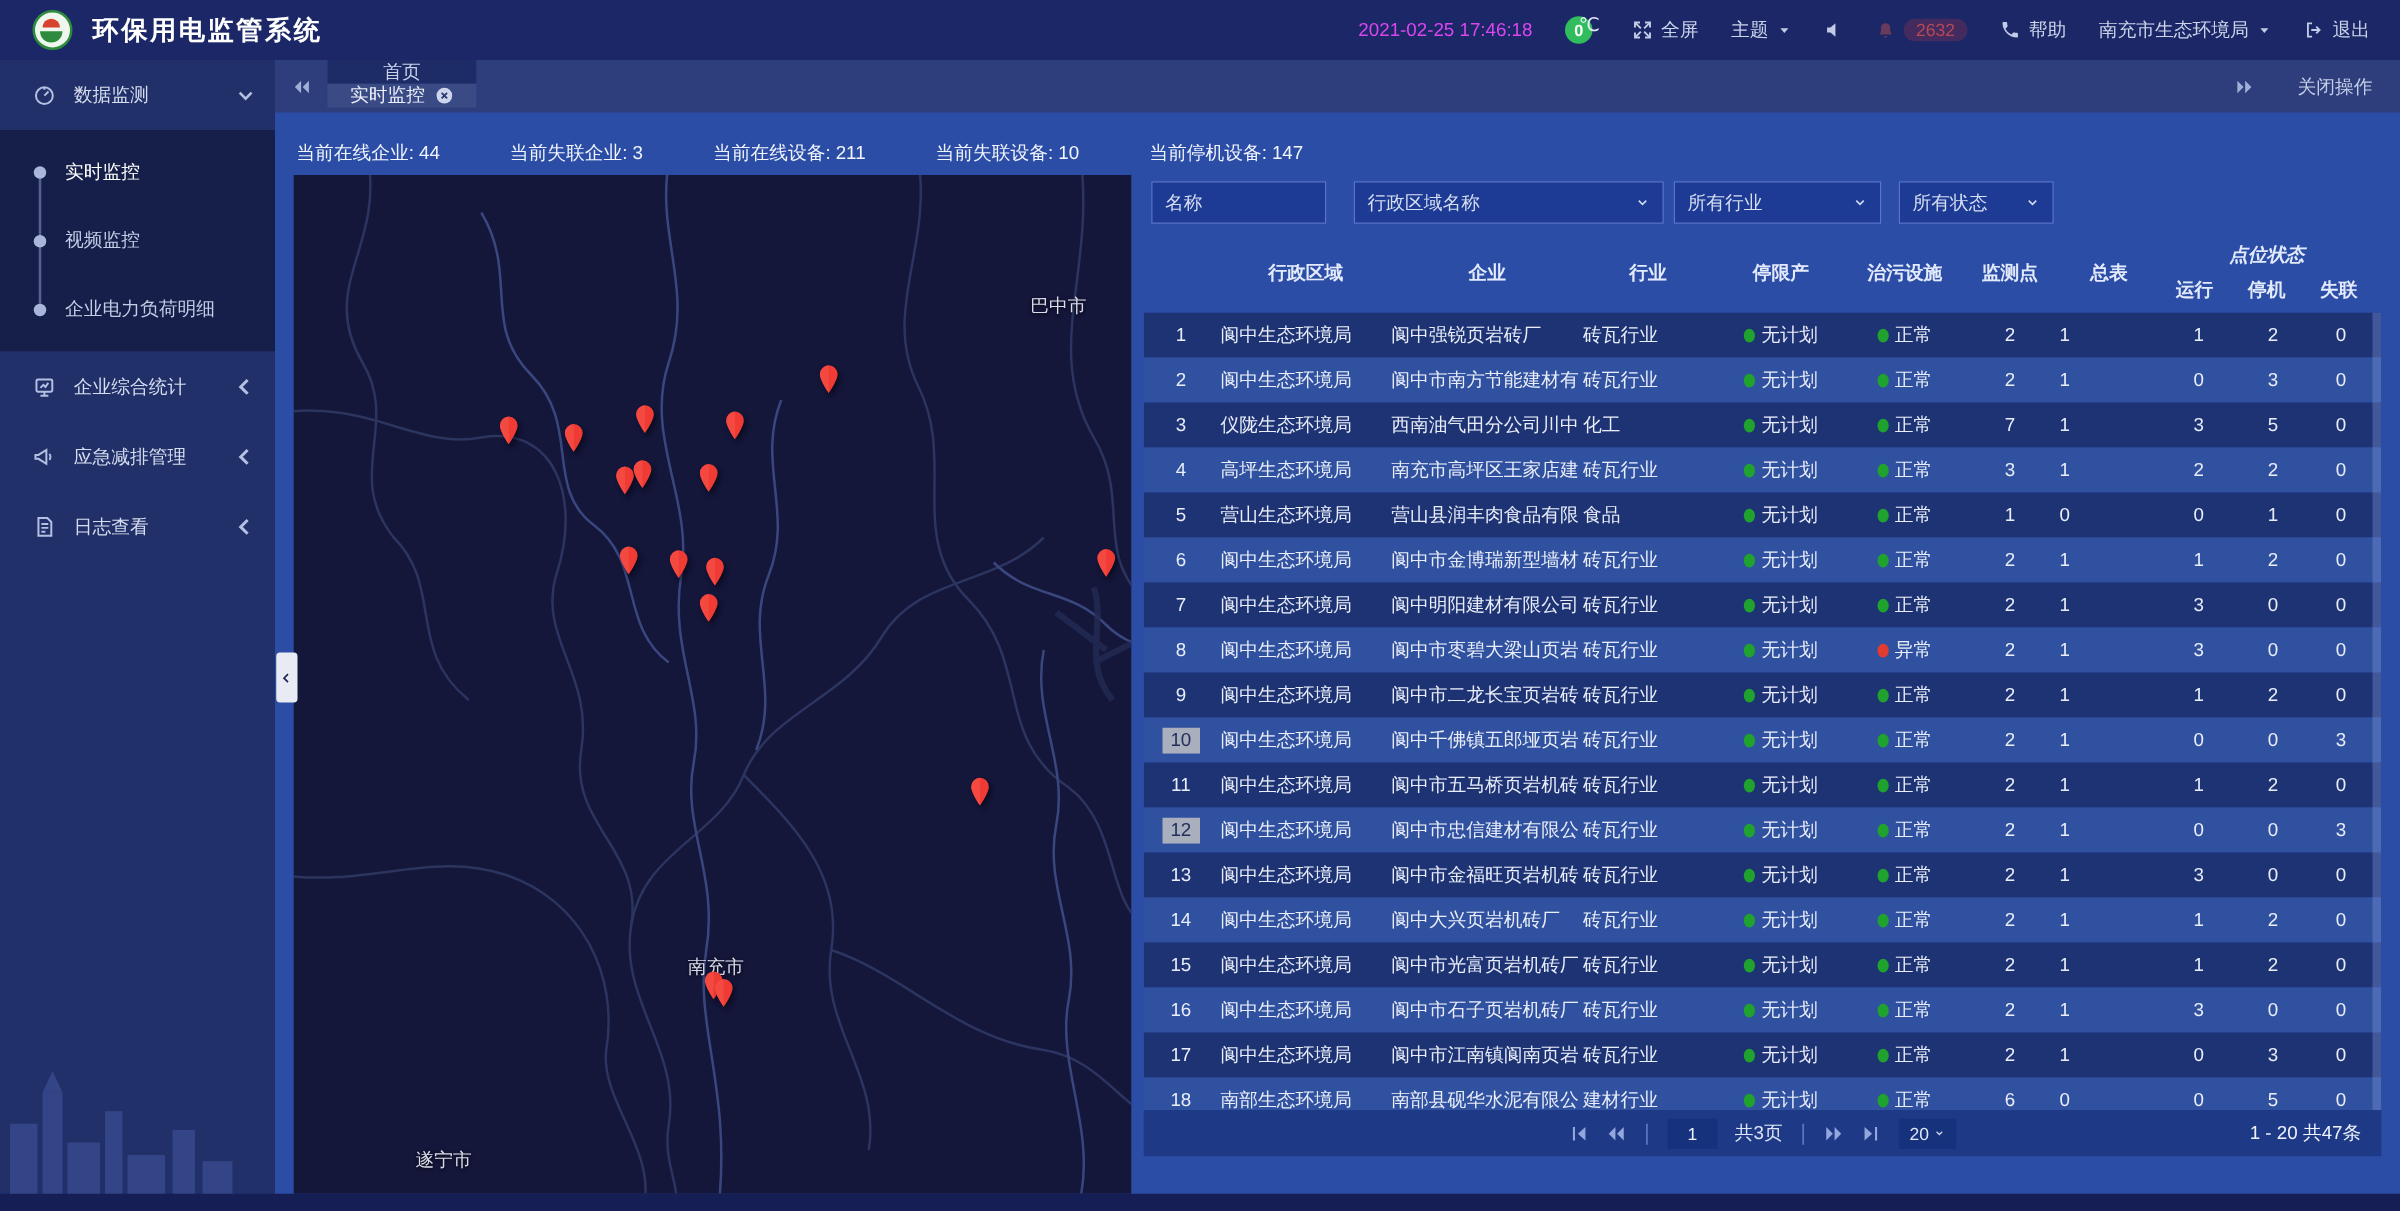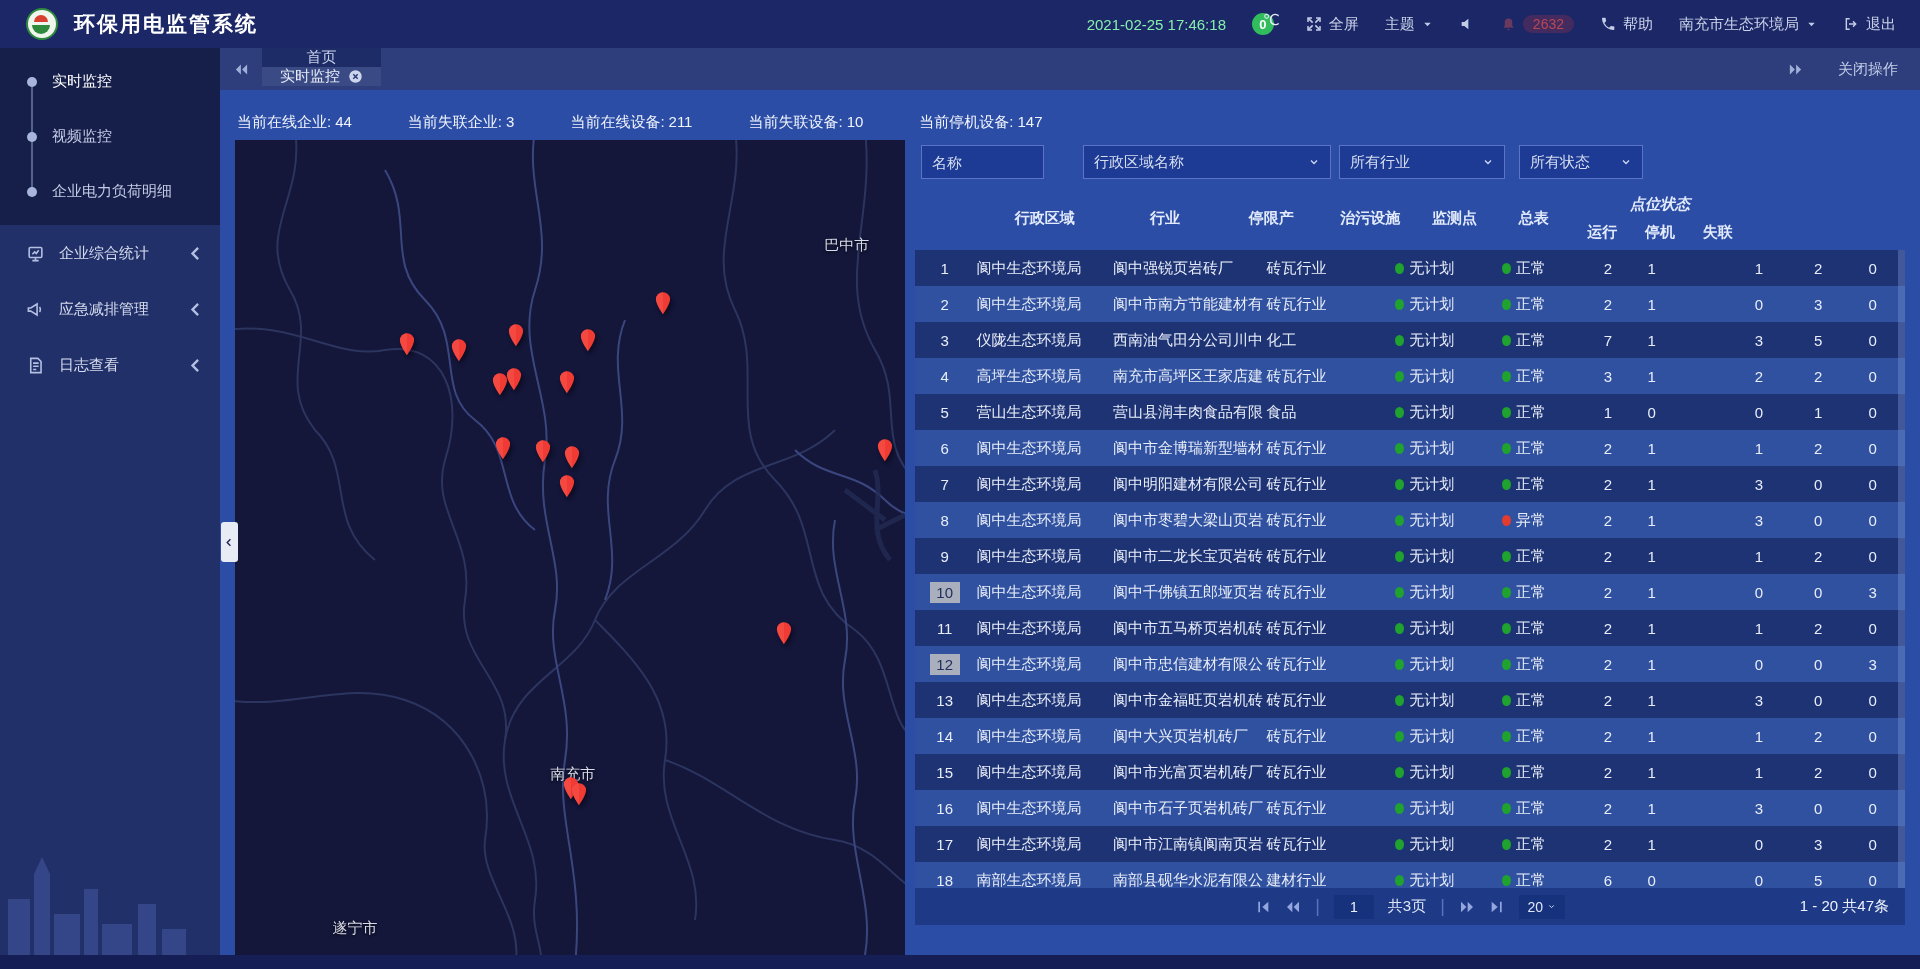--- a/index.html
+++ b/index.html
@@ -9,21 +9,21 @@
   .ico svg { width:100%; height:100%; display:block; }
 
   
   .hdr { position:absolute; left:0; top:0; width:1920px; height:48px; background:#1b2766; display:flex; align-items:center; z-index:30; }
   .logo { width:32px; height:32px; border-radius:50%; margin-left:26px; background:#eef6ee; border:2px solid #2e8b3d; position:relative; flex:0 0 auto; }
   .logo::before { content:""; position:absolute; left:6px; top:5px; width:14px; height:7px; border-radius:7px 7px 0 0; background:#d8402f; }
   .logo::after { content:""; position:absolute; left:4px; bottom:4px; width:18px; height:9px; border-radius:0 0 9px 9px; background:#2e8b3d; }
   .app-title { color:#fff; font-size:21px; font-weight:bold; letter-spacing:2px; margin-left:16px; }
   .hdr-right { margin-left:auto; display:flex; align-items:center; gap:26px; padding-right:24px; font-size:15px; color:#ccd4ea; }
   .hdr-item { display:flex; align-items:center; gap:7px; cursor:pointer; white-space:nowrap; }
-  .datetime { color:#86efac;margin-left:40px; }
+  .datetime { color:#d946ef;margin-left:40px; }
   .temp-badge { width:22px; height:22px; border-radius:50%; background:#31bd5d; color:#fff; font-size:13px; font-weight:bold; display:flex; align-items:center; justify-content:center; }
   .temp-unit { color:#e6ebf8; margin-left:-18px; position:relative; top:-4px; }
   .hdr .ico { width:16px; height:16px; color:#c3cce6; }
   .bell-group { opacity:.95; }
   .bell-group .ico { color:#6e3a5e; width:15px; height:15px; }
   .bell-pill { background:#462c60; color:#c04a55; font-size:14px; padding:1px 10px; border-radius:10px; }
   .caret { width:11px !important; height:11px !important; }
 
   
   .sidebar { position:absolute; left:0; top:48px; width:220px; height:921px; background:#22306a; z-index:20; overflow:hidden; }
@@ -167,20 +167,34 @@
             <path d="M15 8l4 4-4 4M19 12H9"></path>
           </svg>
         </span>
       <span>退出</span>
     </span>
   </div>
 </header>
 
 <aside class="sidebar">
   <div id="sidebar-groups">
+      <div class="sd-group">
+        <span class="ico ">
+          <svg viewBox="0 0 24 24" fill="none" stroke="currentColor" stroke-width="2">
+            <circle cx="12" cy="12" r="8.5"></circle>
+            <path d="M12 12l4.2-4.2M12 3.5V6"></path>
+          </svg>
+        </span>
+        <span class="sd-label">数据监测</span>
+        <span class="ico sd-chev">
+          <svg viewBox="0 0 24 24" fill="none" stroke="currentColor" stroke-width="2.6">
+            <path d="M6 9l6 6 6-6"></path>
+          </svg>
+        </span>
+      </div>
       <div class="submenu">
         <div class="sd-sub active">
           <span class="bullet"></span>
           <span>实时监控</span>
         </div>
         <div class="sd-sub">
           <span class="bullet"></span>
           <span>视频监控</span>
         </div>
         <div class="sd-sub">
@@ -387,21 +401,21 @@
   <span class="ico">
       <svg viewBox="0 0 24 24" fill="none" stroke="currentColor" stroke-width="3">
         <path d="M14 5l-7 7 7 7"></path>
       </svg>
     </span>
 </div>
 
 <div class="rpanel">
 
   <div class="filters">
-    <input class="f-input" style="left: 6px; width: 123px;" placeholder="名称">
+    <input class="f-input" style="left: 6px; width: 140px;" placeholder="名称">
     <div class="f-box" style="left:168px; width:248px;">
       <span>行政区域名称</span>
       <span class="ico">
           <svg viewBox="0 0 24 24" fill="none" stroke="currentColor" stroke-width="2.6">
             <path d="M6 9l6 6 6-6"></path>
           </svg>
         </span>
     </div>
     <div class="f-box" style="left:424px; width:166px;gap:16px;">
       <span>所有行业</span>
@@ -417,20 +431,21 @@
           <svg viewBox="0 0 24 24" fill="none" stroke="currentColor" stroke-width="2.6">
             <path d="M6 9l6 6 6-6"></path>
           </svg>
         </span>
     </div>
   </div>
 
   <div class="thead">
     <div class="hc c-no"></div>
     <div class="hc c-region" style="justify-content:center">行政区域</div>
+    <div class="hc c-company">企业</div>
     <div class="hc c-industry">行业</div>
     <div class="hc c-limit">停限产</div>
     <div class="hc c-fac">治污设施</div>
     <div class="hc c-points">监测点</div>
     <div class="hc c-meters">总表</div>
     <div class="grp" style="width:17.5%">
       <div class="grp-title">点位状态</div>
       <div class="grp-subs">
         <span>运行</span>
         <span>停机</span>

